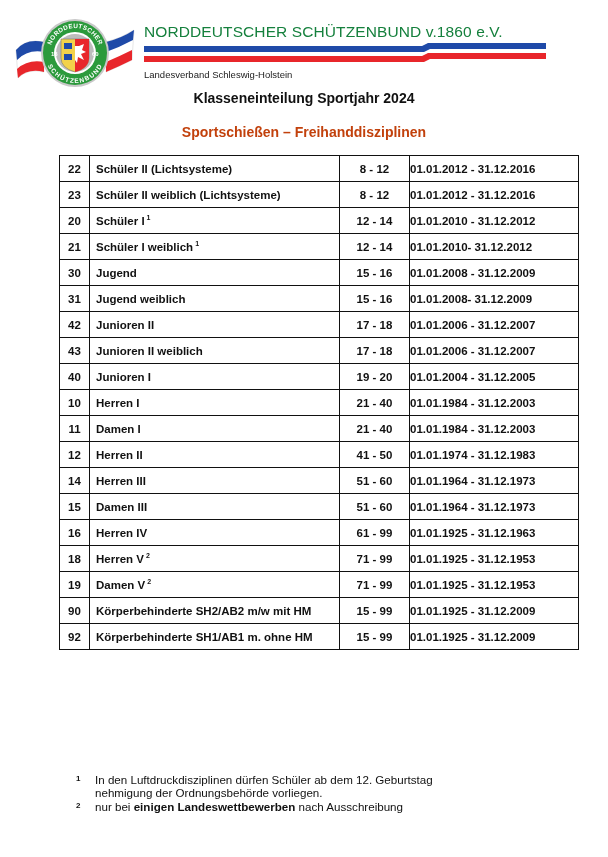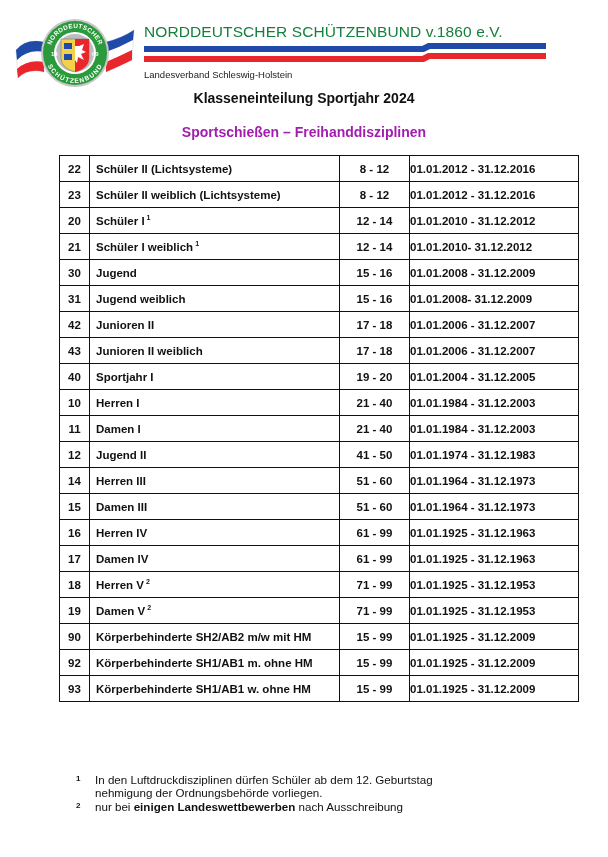--- a/index.html
+++ b/index.html
@@ -6,21 +6,21 @@
   body { width: 608px; height: 857px; position: relative; overflow: hidden;
          font-family: "Liberation Sans", sans-serif; color: #111; }
 
   .header { position: absolute; left: 0; top: 0; width: 608px; height: 90px; }
   .logo { position: absolute; left: 14px; top: 16px; width: 122px; height: 72px; }
   .org-name { position: absolute; left: 144px; top: 23px; font-size: 15.5px; letter-spacing: 0.1px; color: #15803d; white-space: nowrap; }
   .stripes { position: absolute; left: 144px; top: 42px; width: 402px; height: 24px; }
   .subline { position: absolute; left: 144px; top: 69px; font-size: 9.5px; color: #222; white-space: nowrap; }
 
   .title1 { position: absolute; left: 0; width: 608px; top: 90px; text-align: center; font-weight: bold; font-size: 14px; color: #111; }
-  .title2 { position: absolute; left: 0; width: 608px; top: 124px; text-align: center; font-weight: bold; font-size: 14px; color: #a21caf; }
+  .title2 { position: absolute; left: 0; width: 608px; top: 124px; text-align: center; font-weight: bold; font-size: 14px; color: #c2410c; }
 
   table.classes { position: absolute; left: 59px; top: 155px; border-collapse: collapse; font-size: 11.5px; font-weight: bold; }
   table.classes td { border: 1.3px solid #111; height: 25px; padding: 0; vertical-align: middle; color: #111; }
   td.c-num { width: 29px; text-align: center; }
   td.c-name { width: 243px; padding-left: 6px !important; text-align: left; }
   td.c-age { width: 69px; text-align: center; }
   td.c-date { width: 168px; text-align: left; }
   sup.fn { font-size: 7px; font-weight: bold; vertical-align: super; margin-left: 2px; }
 
   .footnotes { position: absolute; left: 76px; top: 773px; font-size: 11.6px; line-height: 13.4px; color: #111; width: 440px; }
@@ -125,39 +125,39 @@
         <td class="c-date">01.01.2006 - 31.12.2007</td>
       </tr>
       <tr>
         <td class="c-num">43</td>
         <td class="c-name"><span>Junioren II weiblich</span></td>
         <td class="c-age">17 - 18</td>
         <td class="c-date">01.01.2006 - 31.12.2007</td>
       </tr>
       <tr>
         <td class="c-num">40</td>
-        <td class="c-name"><span>Sportjahr I</span></td>
+        <td class="c-name"><span>Junioren I</span></td>
         <td class="c-age">19 - 20</td>
         <td class="c-date">01.01.2004 - 31.12.2005</td>
       </tr>
       <tr>
         <td class="c-num">10</td>
         <td class="c-name"><span>Herren I</span></td>
         <td class="c-age">21 - 40</td>
         <td class="c-date">01.01.1984 - 31.12.2003</td>
       </tr>
       <tr>
         <td class="c-num">11</td>
         <td class="c-name"><span>Damen I</span></td>
         <td class="c-age">21 - 40</td>
         <td class="c-date">01.01.1984 - 31.12.2003</td>
       </tr>
       <tr>
         <td class="c-num">12</td>
-        <td class="c-name"><span>Jugend II</span></td>
+        <td class="c-name"><span>Herren II</span></td>
         <td class="c-age">41 - 50</td>
         <td class="c-date">01.01.1974 - 31.12.1983</td>
       </tr>
       <tr>
         <td class="c-num">14</td>
         <td class="c-name"><span>Herren III</span></td>
         <td class="c-age">51 - 60</td>
         <td class="c-date">01.01.1964 - 31.12.1973</td>
       </tr>
       <tr>
@@ -166,52 +166,40 @@
         <td class="c-age">51 - 60</td>
         <td class="c-date">01.01.1964 - 31.12.1973</td>
       </tr>
       <tr>
         <td class="c-num">16</td>
         <td class="c-name"><span>Herren IV</span></td>
         <td class="c-age">61 - 99</td>
         <td class="c-date">01.01.1925 - 31.12.1963</td>
       </tr>
       <tr>
-        <td class="c-num">17</td>
-        <td class="c-name"><span>Damen IV</span></td>
-        <td class="c-age">61 - 99</td>
-        <td class="c-date">01.01.1925 - 31.12.1963</td>
-      </tr>
-      <tr>
         <td class="c-num">18</td>
         <td class="c-name"><span>Herren V</span><sup class="fn">2</sup></td>
         <td class="c-age">71 - 99</td>
         <td class="c-date">01.01.1925 - 31.12.1953</td>
       </tr>
       <tr>
         <td class="c-num">19</td>
         <td class="c-name"><span>Damen V</span><sup class="fn">2</sup></td>
         <td class="c-age">71 - 99</td>
         <td class="c-date">01.01.1925 - 31.12.1953</td>
       </tr>
       <tr>
         <td class="c-num">90</td>
         <td class="c-name"><span>Körperbehinderte SH2/AB2 m/w mit HM</span></td>
         <td class="c-age">15 - 99</td>
         <td class="c-date">01.01.1925 - 31.12.2009</td>
       </tr>
       <tr>
         <td class="c-num">92</td>
         <td class="c-name"><span>Körperbehinderte SH1/AB1 m. ohne HM</span></td>
-        <td class="c-age">15 - 99</td>
-        <td class="c-date">01.01.1925 - 31.12.2009</td>
-      </tr>
-      <tr>
-        <td class="c-num">93</td>
-        <td class="c-name"><span>Körperbehinderte SH1/AB1 w. ohne HM</span></td>
         <td class="c-age">15 - 99</td>
         <td class="c-date">01.01.1925 - 31.12.2009</td>
       </tr>
     </tbody>
 </table>
 
 <div class="footnotes">
   <div class="fn-row">
     <span class="fn-mark">1</span>
     <div>In den Luftdruckdisziplinen dürfen Schüler ab dem 12. Geburtstag</div>

